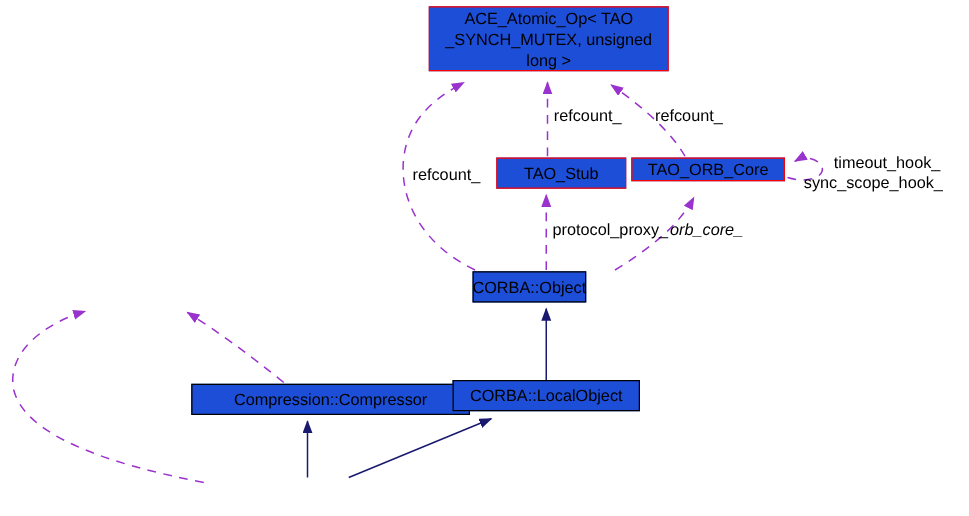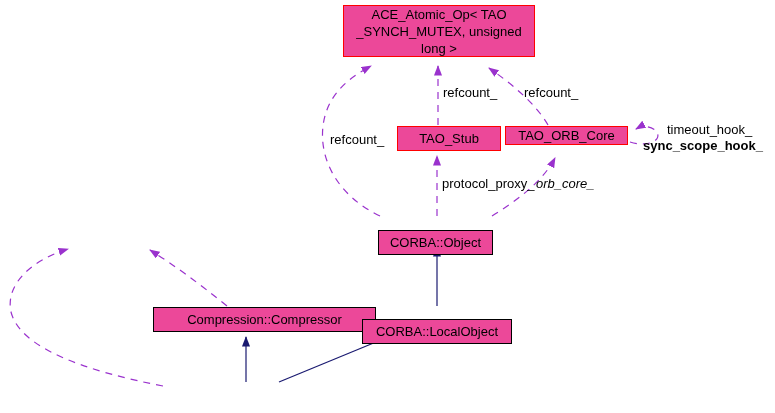--- a/index.html
+++ b/index.html
@@ -9,21 +9,21 @@
   }
   html,body{margin:0;padding:0;background:var(--bg);}
   #canvas{
     position:relative;width:775px;height:413px;background:var(--bg);
     font-family:"Liberation Sans","DejaVu Sans",sans-serif;
     font-size:13px;color:var(--text);overflow:hidden;
   }
   #edges{position:absolute;left:0;top:0;width:775px;height:413px;}
   .node{
     position:absolute;display:flex;align-items:center;justify-content:center;
-    text-align:center;background:#ec4899;border:1px solid var(--node-border);
+    text-align:center;background:#1d4ed8;border:1px solid var(--node-border);
     box-sizing:border-box;line-height:16px;white-space:nowrap;cursor:pointer;
   }
   .node.red{border-color:var(--related-node-border);}
   .node.focus{background:var(--focus-node-fill);border-width:2px;cursor:default;}
   .node.multiline{flex-direction:column;line-height:17px;}
   .edge-label{position:absolute;white-space:nowrap;line-height:15px;text-align:right;}
   .usage{stroke:var(--usage-edge);stroke-width:1.2;fill:none;stroke-dasharray:7,6;}
   .inherit{stroke:var(--inheritance-edge);stroke-width:1.2;fill:none;}
   .ah-usage{fill:var(--usage-edge);}
   .ah-inherit{fill:var(--inheritance-edge);}
@@ -60,28 +60,28 @@
   <div class="node red multiline" style="left:343px;top:5px;width:192px;height:52px;">
     <span>ACE_Atomic_Op&lt; TAO</span>
     <span>_SYNCH_MUTEX, unsigned</span>
     <span>long &gt;</span>
   </div>
 
   <div class="node red" style="left:397px;top:126px;width:104px;height:25px;">TAO_Stub</div>
 
   <div class="node red" style="left:505px;top:126px;width:123px;height:19px;">TAO_ORB_Core</div>
 
-  <div class="node" style="left:378px;top:230px;width:115px;height:25px;">CORBA::Object</div>
+  <div class="node" style="left:378px;top:217px;width:91px;height:25px;">CORBA::Object</div>
 
 
   <div class="node" style="left:153px;top:307px;width:223px;height:25px;">Compression::Compressor</div>
 
-  <div class="node" style="left:362px;top:319px;width:150px;height:25px;">CORBA::LocalObject</div>
+  <div class="node" style="left:362px;top:304px;width:150px;height:25px;">CORBA::LocalObject</div>
 
 
   <div class="edge-label" style="left:330px;top:132px;">refcount_</div>
   <div class="edge-label" style="left:443px;top:85px;">refcount_</div>
   <div class="edge-label" style="left:524px;top:85px;">refcount_</div>
   <div class="edge-label" style="left:667px;top:122px;">timeout_hook_</div>
-  <div class="edge-label" style="left:643px;top:138px;font-weight:bold;">sync_scope_hook_</div>
+  <div class="edge-label" style="left:643px;top:138px;">sync_scope_hook_</div>
   <div class="edge-label" style="left:442px;top:176px;">protocol_proxy_</div>
   <div class="edge-label" style="left:536px;top:176px;font-style:italic;">orb_core_</div>
 </div>
 
 </body></html>

